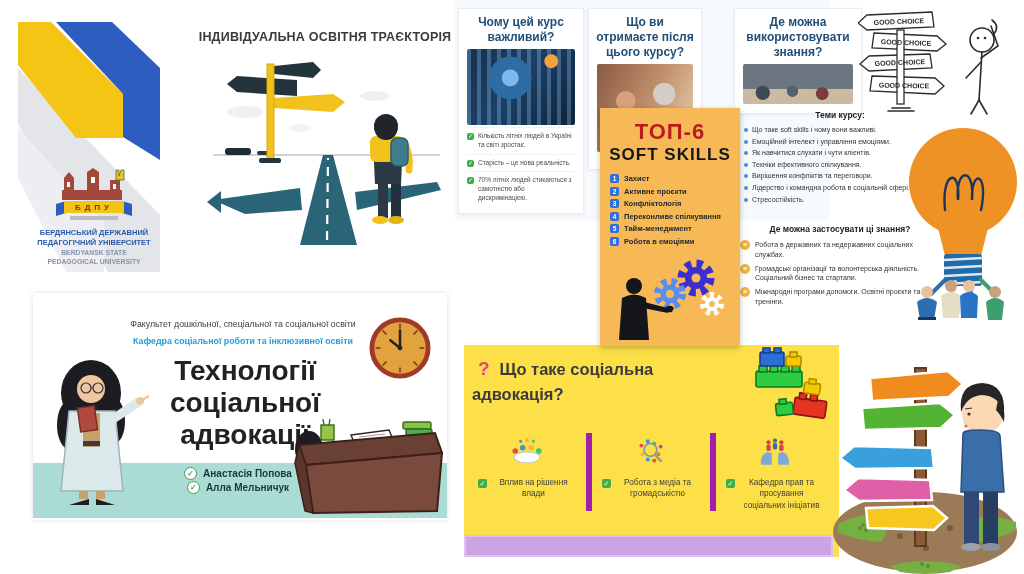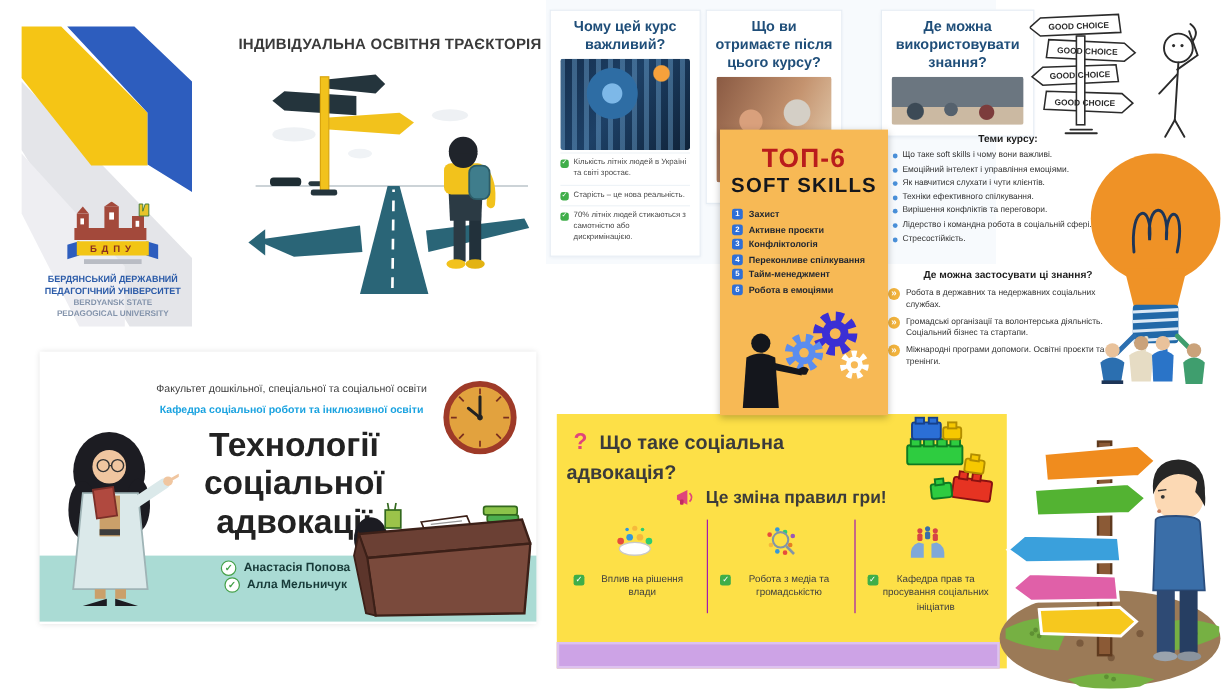--- a/index.html
+++ b/index.html
@@ -111,21 +111,21 @@
   .adv{left:429px;top:345px;width:375px;height:212px;background:#fde047;z-index:1;margin-left:35px;}
   .q{position:absolute;left:8px;top:10px;width:240px;font-size:16.5px;font-weight:800;
     color:#3b3b3b;line-height:1.45;}
   .qmark{color:#e0457b;font-size:19px;margin:0 10px 0 6px;}
   .lego{position:absolute;left:290px;top:2px;}
   .slogan{position:absolute;top:62px;left:0;width:100%;text-align:center;font-size:14.5px;
     font-weight:800;color:#3b3b3b;}
   .slogan svg{vertical-align:-2px;margin-right:5px;}
   .cards-row{position:absolute;left:4px;top:88px;width:366px;display:flex;}
   .acard{flex:1;padding:4px 10px 0;text-align:center;}
-  .acard + .acard{border-left:1px solid #a21caf;}
+  .acard + .acard{border-left:6px solid #a21caf;}
   .aicon{height:32px;margin-bottom:8px;}
   .alabel{display:flex;gap:4px;justify-content:center;align-items:flex-start;}
   .alabel .chk{width:9px;height:9px;font-size:7px;line-height:9px;margin-top:2px;}
   .alabel span.t{font-size:8.2px;line-height:1.4;color:#3e3e3e;max-width:92px;}
   .purple{position:absolute;left:0;top:190px;width:365px;height:18px;background:#cda3e6;
     border:2px solid #ddc2ef;}
 
   
   .cross{left:830px;top:340px;width:194px;height:234px;z-index:2;}
 </style>
@@ -463,28 +463,20 @@
         <g transform="rotate(8 58 42)">
           <rect x="50" y="36" width="16" height="11" rx="2" fill="#f6c800" stroke="#b28d00"></rect>
           <rect x="54" y="32" width="7" height="5" fill="#f6c800" stroke="#b28d00"></rect>
         </g>
         <g transform="rotate(-6 30 62)">
           <rect x="22" y="56" width="17" height="12" rx="2" fill="#2ecc40" stroke="#0e7a22"></rect>
           <rect x="26" y="52" width="7" height="5" fill="#2ecc40" stroke="#0e7a22"></rect>
         </g>
       </g>
     </svg>
-    <div class="slogan">
-      <svg viewBox="0 0 17 14" width="15" height="13">
-        <polygon points="0,5 10,0 10,14 0,9" fill="#e0457b"></polygon>
-        <rect x="3" y="9" width="3.4" height="5" rx="1" fill="#c22b60"></rect>
-        <path d="M12,3 q4,4 0,8" stroke="#e0457b" stroke-width="1.6" fill="none"></path>
-      </svg>
-      <span>Це зміна правил гри!</span>
-    </div>
     <div class="cards-row">
       <div class="acard">
         <div class="aicon">
           <svg viewBox="0 0 30 28" width="34" height="30">
             <circle cx="15" cy="3" r="2" fill="#f6b93b"></circle>
             <circle cx="9" cy="4" r="1.4" fill="#3498db"></circle>
             <circle cx="21" cy="4" r="1.4" fill="#2ecc71"></circle>
             <ellipse cx="15" cy="19" rx="12" ry="5" fill="#fff" stroke="#c9c9c9"></ellipse>
             <circle cx="4" cy="13" r="2.6" fill="#e74c3c"></circle>
             <circle cx="11" cy="10" r="2.6" fill="#3498db"></circle>

